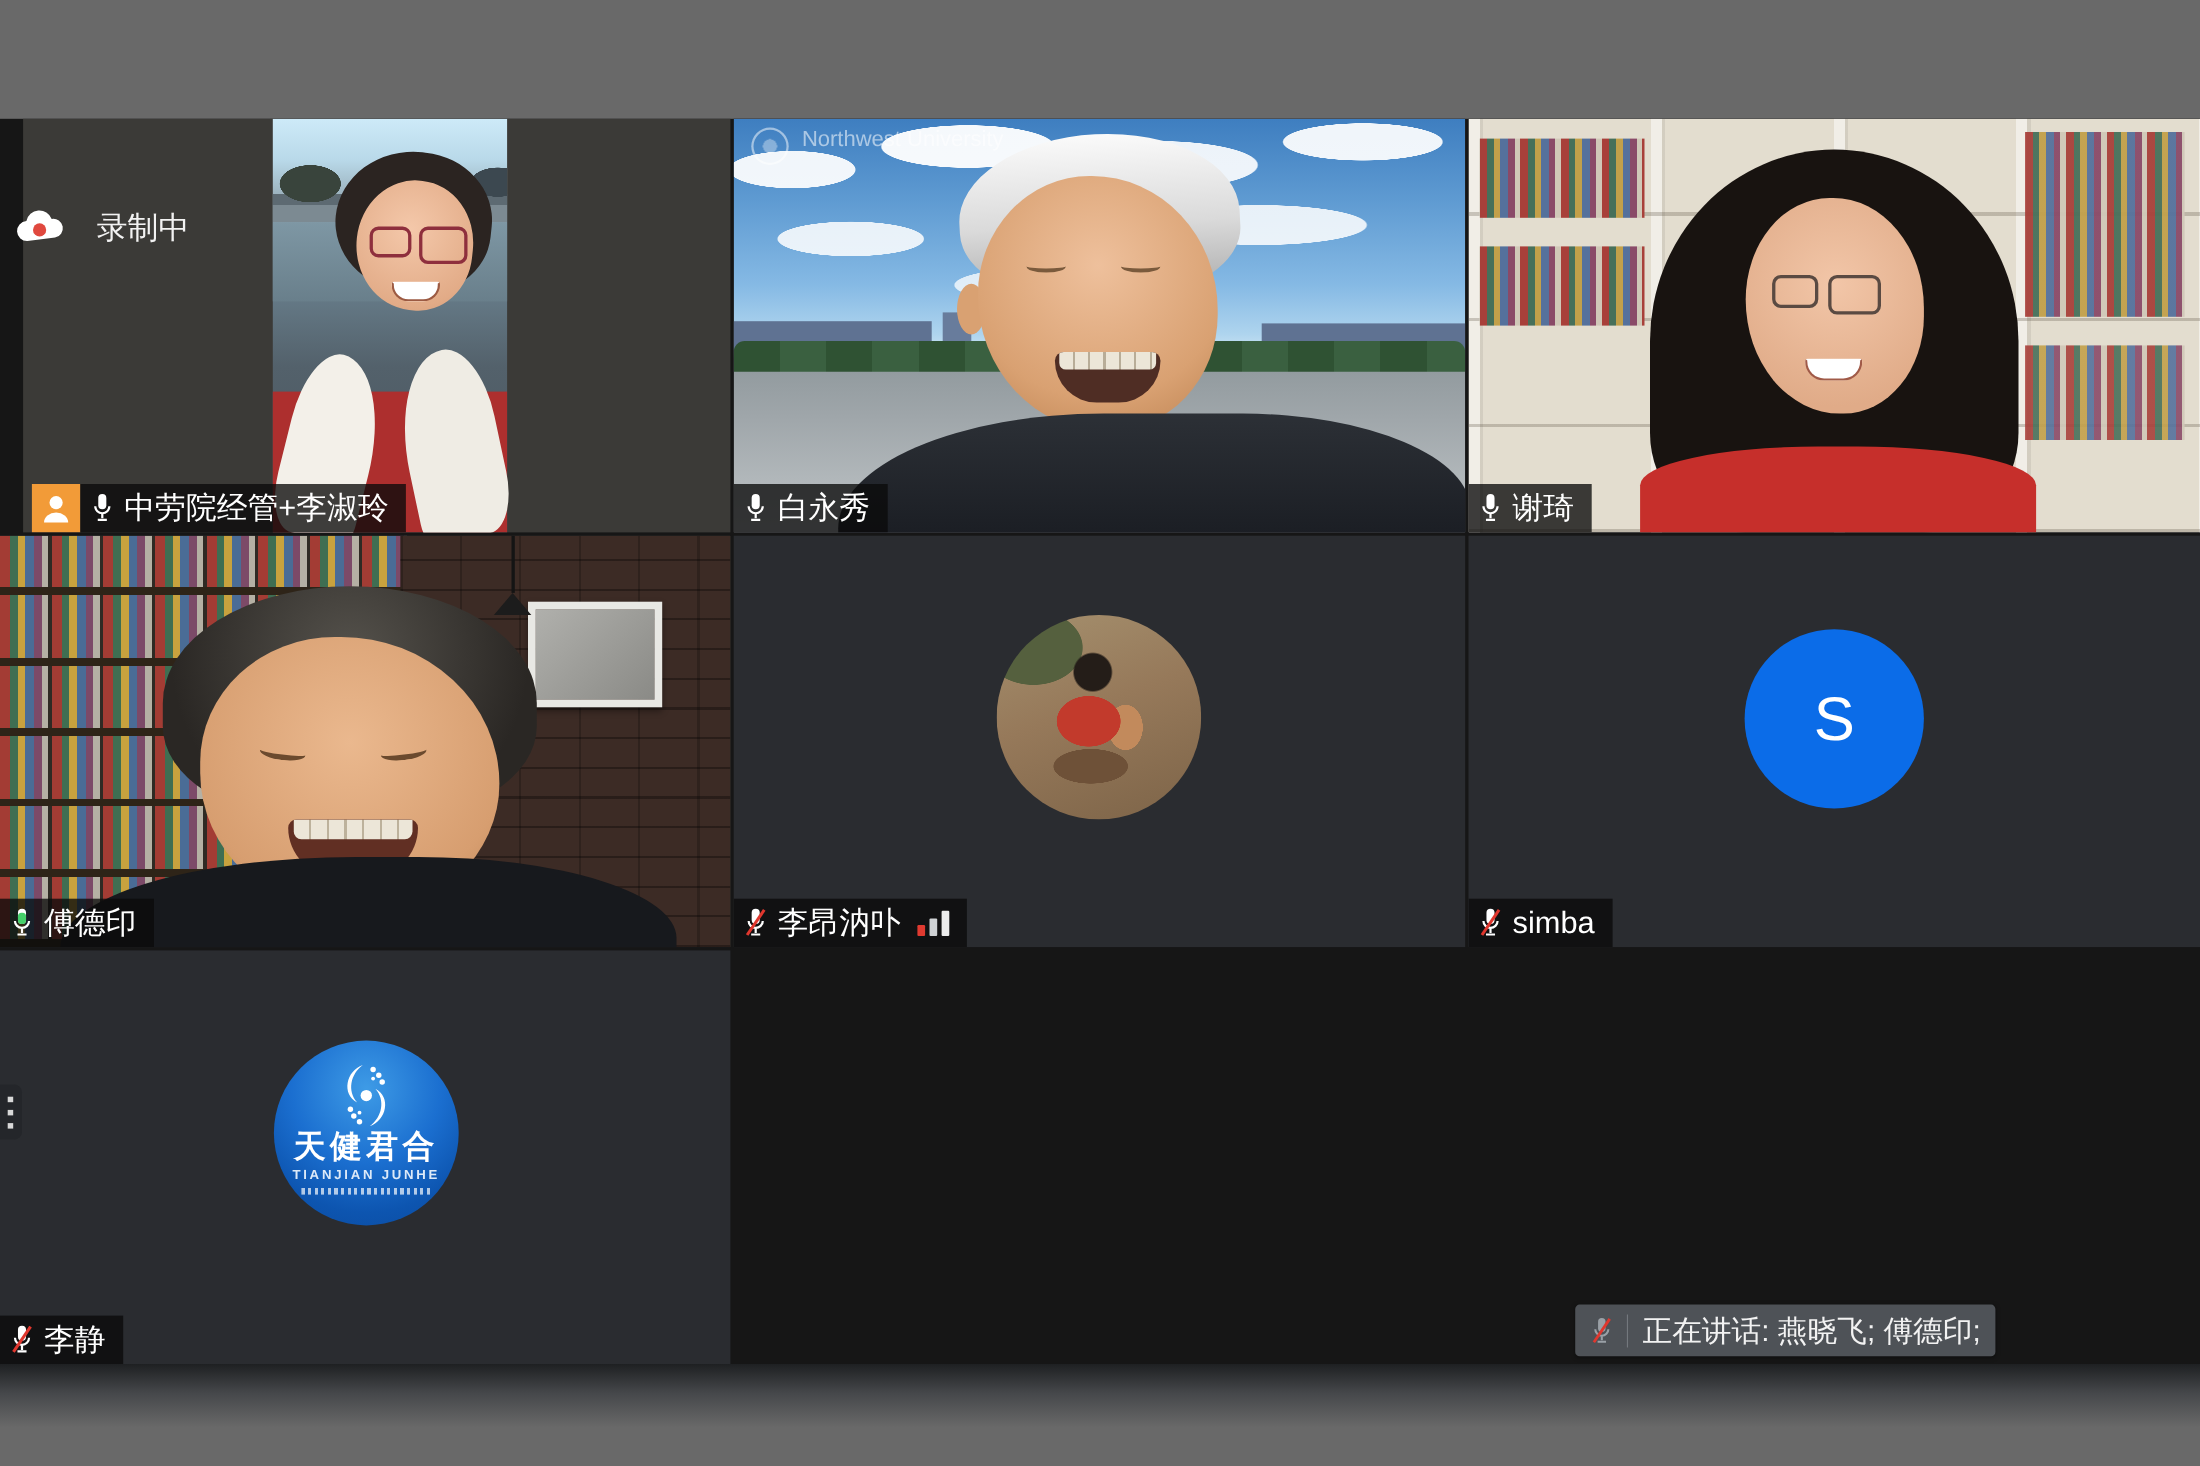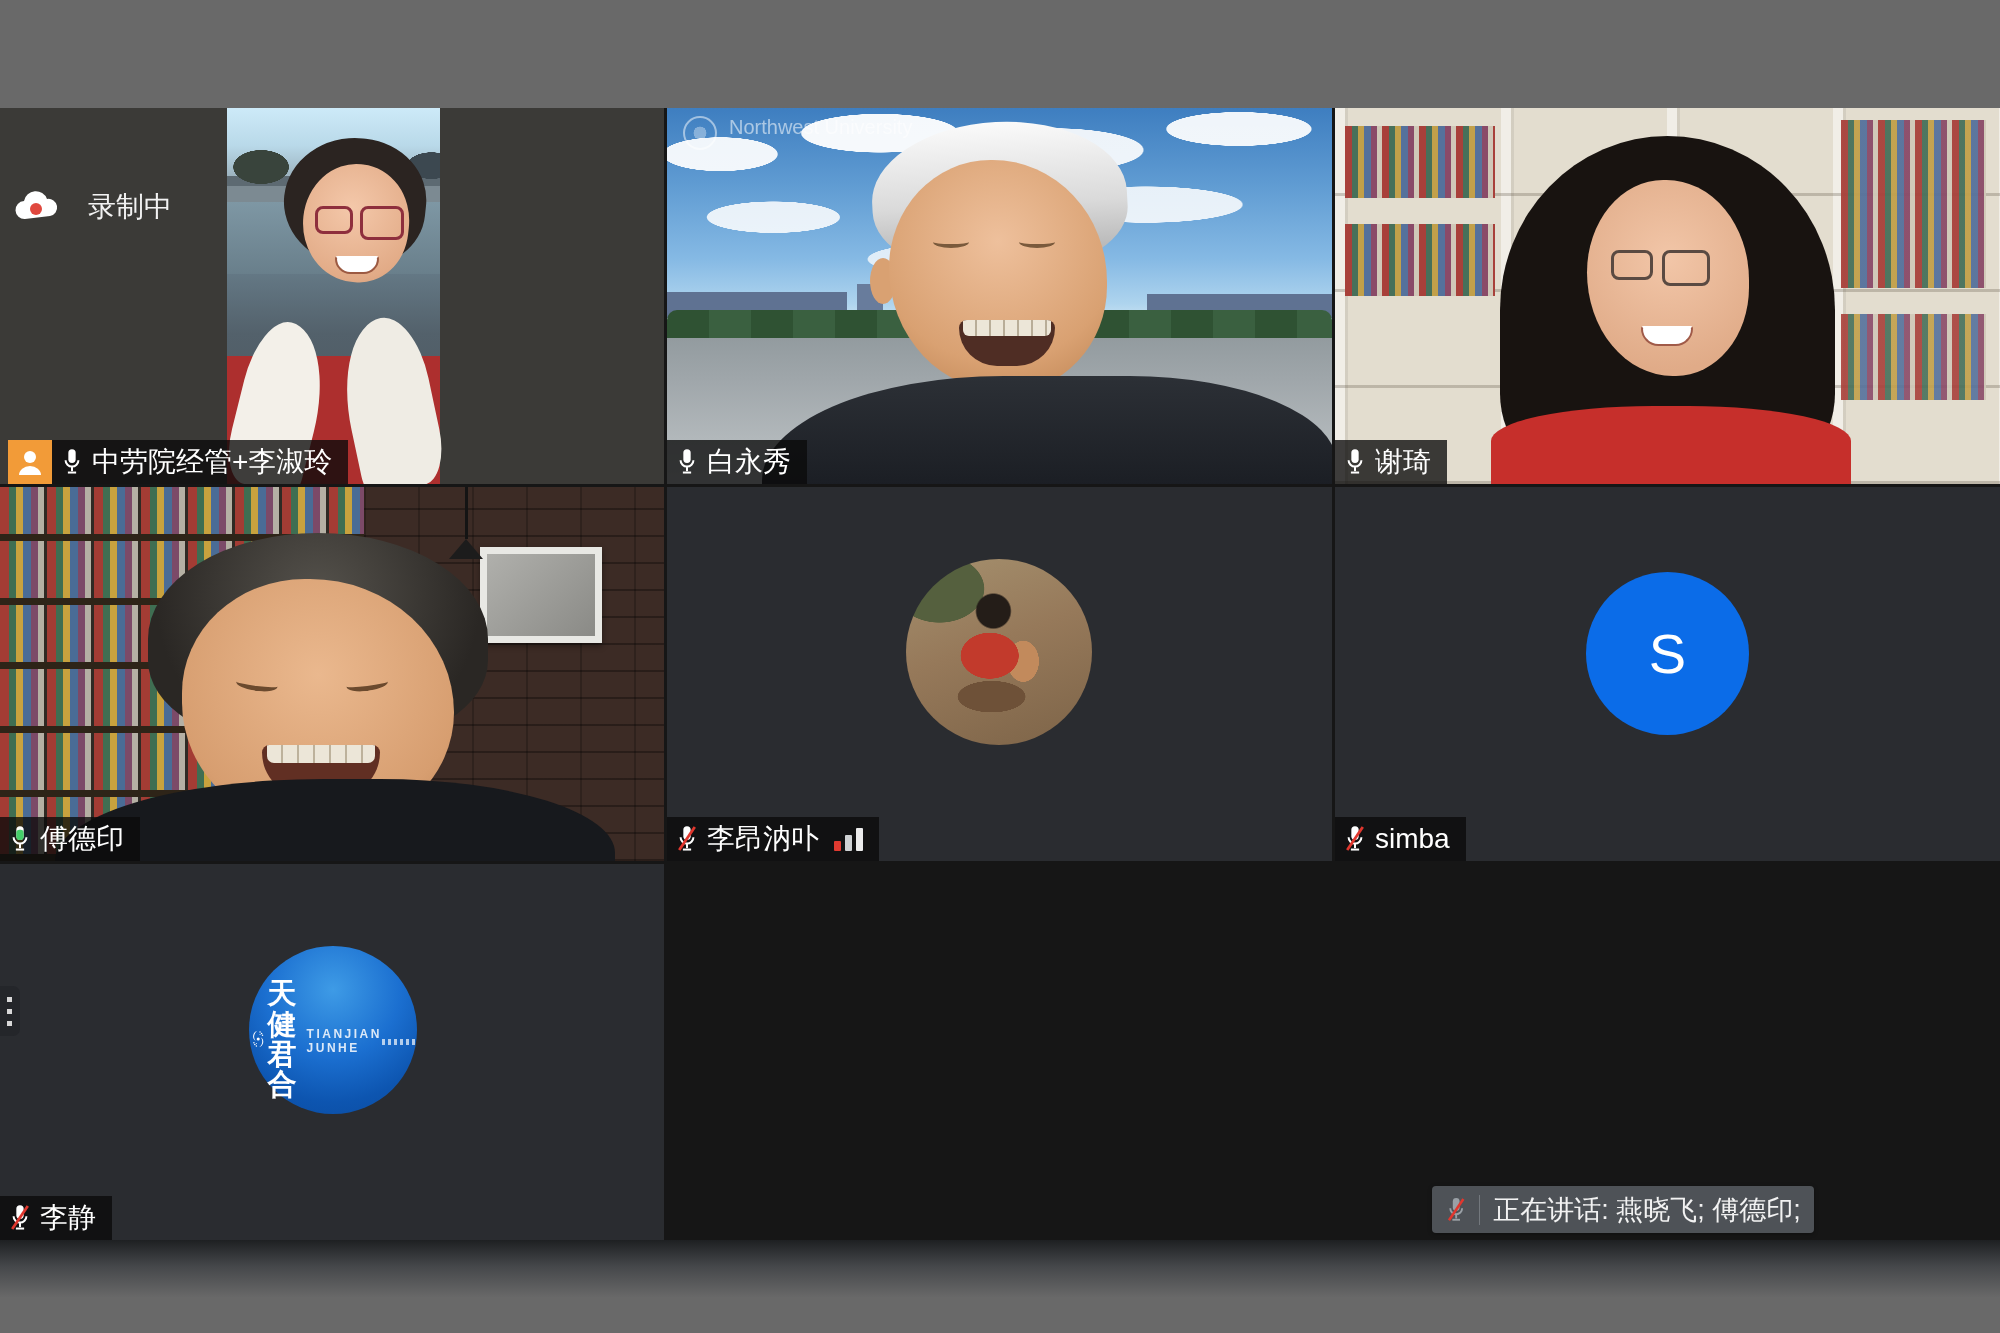--- a/index.html
+++ b/index.html
@@ -4,21 +4,21 @@
 <style>
   * { margin:0; padding:0; box-sizing:border-box; }
   html,body { width:2000px; height:1333px; background:#696969; font-family:"Liberation Sans","DejaVu Sans",sans-serif; overflow:hidden; }
   #screen { position:relative; width:2000px; height:1333px; background:#696969; }
 
   
   .grid { position:absolute; left:0; top:108px; width:2000px; height:1132px;
           display:grid; grid-template-columns:664px 665px 665px; grid-template-rows:376px 374px 376px;
           gap:3px; background:#161616; }
   .tile { position:relative; overflow:hidden; background:#2a2c30; }
-  .tile.warm { background:#3b3a37; }
+  .tile.warm { background:#3b3a37;margin-left:21px; }
   .t5::after { content:""; position:absolute; inset:0; border:3px solid #1fae5e; z-index:6; pointer-events:none; }
 
   
   .plate-row { position:absolute; left:0; bottom:0; display:flex; align-items:flex-end; z-index:5; }
   .plate { display:flex; align-items:center; gap:9px; height:44px; padding:0 16px 0 9px;
            background:rgba(10,10,10,0.78); color:#fff; font-size:28px; white-space:nowrap; }
   .plate svg { flex:0 0 auto; }
   .badge { width:44px; height:44px; background:#f29b38; display:flex; align-items:center; justify-content:center; margin-left:8px; }
   .sigbars { display:flex; align-items:flex-end; gap:4px; height:24px; margin-left:6px; }
   .sigbars i { width:7px; border-radius:1px; display:block; }
@@ -183,21 +183,21 @@
         background:radial-gradient(circle at 47% 28%, #241d18 0 10%, transparent 11%),
                    radial-gradient(ellipse 48px 38px at 45% 52%, #c23a2c 0 60%, transparent 61%),
                    radial-gradient(ellipse 26px 34px at 63% 55%, #c28a5c 0 60%, transparent 61%),
                    radial-gradient(ellipse 56px 26px at 46% 74%, #6e5138 0 60%, transparent 61%),
                    radial-gradient(ellipse 74px 56px at 18% 16%, #55603e 0 60%, transparent 61%),
                    linear-gradient(160deg, #a5906e 0%, #96795a 45%, #7d6448 100%); }
   .a8 { left:251px; top:85px; width:163px; height:163px; background:#0b6ce8;
         display:flex; align-items:center; justify-content:center; color:#fff; font-size:56px; }
   .a9 { left:249px; top:82px; width:168px; height:168px;
         background:radial-gradient(circle at 50% 26%, #3e9be6 0%, #1b6fd0 45%, #0d55b0 75%, #0a4a9e 100%);
-        display:flex; flex-direction:row; align-items:center; justify-content:flex-start; padding-top:18px; }
+        display:flex; flex-direction:column; align-items:center; justify-content:flex-start; padding-top:18px; }
   .a9 .logo-cn { color:#fff; font-size:29px; font-weight:bold; letter-spacing:4px; line-height:1.05; }
   .a9 .logo-en { color:#dce9f8; font-size:12px; letter-spacing:2.5px; font-weight:bold; margin-top:3px; }
   .a9 .logo-tag { margin-top:5px; width:118px; height:6px; opacity:.8;
         background:repeating-linear-gradient(90deg, rgba(255,255,255,.85) 0 3px, transparent 3px 6px); }
 </style>
 </head>
 <body>
 
 <div id="screen">
 

